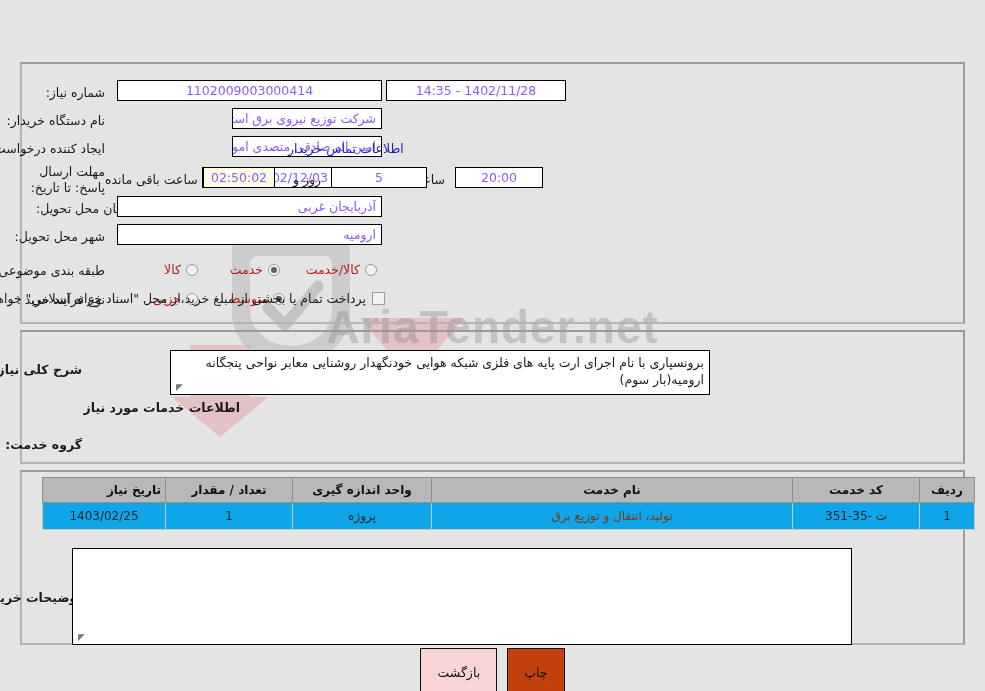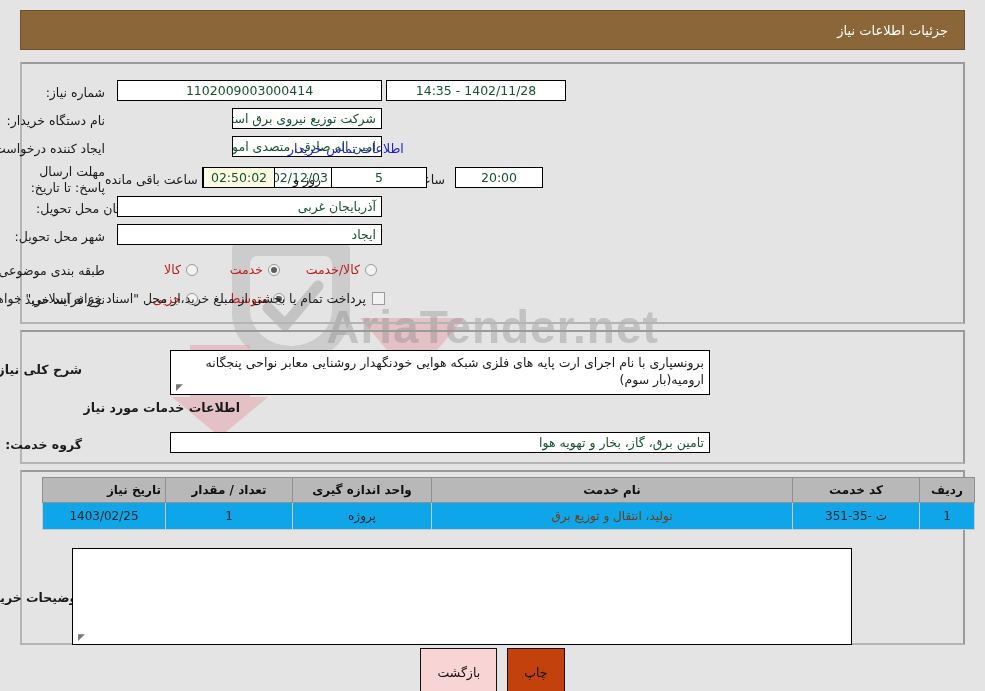--- a/index.html
+++ b/index.html
@@ -134,21 +134,21 @@
   }
   .lbl.bold { font-weight: bold; }
   .lbl.wrap { white-space: normal; line-height: 16px; }
 
   .fld {
     position: absolute;
     border: 1px solid #000000;
     background: #ffffff;
     box-sizing: border-box;
     font-size: 12.5px;
-    color: #14532d;
+    color: #8b5cf6;
     display: flex;
     align-items: center;
     padding: 0 5px;
     height: 21px;
     line-height: 19px;
     overflow: hidden;
     white-space: nowrap;
     z-index: 12;
   }
   .fld.center { justify-content: center; }
@@ -301,23 +301,20 @@
   <div class="watermark">
     <div class="wm-shield"></div>
     <svg class="wm-check" viewBox="0 0 70 70">
       <path d="M10 36 L27 53 L60 14" stroke="rgba(150,150,150,0.42)" stroke-width="11" fill="none" stroke-linecap="round" stroke-linejoin="round"></path>
     </svg>
     <div class="wm-v"></div>
     <div class="wm-arrow"></div>
     <div class="wm-text">AriaTender.net</div>
   </div>
 
-  <div class="titlebar">
-    <span>جزئیات اطلاعات نیاز</span>
-  </div>
 
   <div id="panel-top" class="panel"></div>
   <div id="panel-mid" class="panel"></div>
   <div id="panel-bottom" class="panel"></div>
 
   <div class="lbl" style="right:880px; top:85px;">شماره نیاز:</div>
   <div class="fld center" style="right:603px; top:80px; width:265px;">1102009003000414</div>
 
   <div class="lbl" style="right:440px; top:85px;">تاریخ و ساعت اعلان عمومی:</div>
   <div class="fld center" style="right:698px; top:80px; width:180px; right:auto; left:386px;">1402/11/28 - 14:35</div>
@@ -338,21 +335,21 @@
   <div class="fld center" style="left:331px; top:167px; width:96px;">5</div>
   <div class="lbl" style="left:293px; top:172px;">روز و</div>
 
   <div class="fld center cream" style="left:203px; top:167px; width:72px;">02:50:02</div>
   <div class="lbl" style="left:105px; top:172px;">ساعت باقی مانده</div>
 
   <div class="lbl" style="right:851px; top:201px;">استان محل تحویل:</div>
   <div class="fld right" style="right:603px; top:196px; width:265px;">آذربایجان غربی</div>
 
   <div class="lbl" style="right:880px; top:229px;">شهر محل تحویل:</div>
-  <div class="fld right" style="right:603px; top:224px; width:265px;">ایجاد</div>
+  <div class="fld right" style="right:603px; top:224px; width:265px;">ارومیه</div>
 
   <div class="lbl" style="right:880px; top:263px;">طبقه بندی موضوعی:</div>
 
   <div class="radio-wrap" style="right:787px; top:262px;">
     <span class="radio"></span>
     <span>کالا</span>
   </div>
   <div class="radio-wrap" style="right:705px; top:262px;">
     <span class="radio on"></span>
     <span>خدمت</span>
@@ -380,21 +377,20 @@
 
   <div class="lbl bold" style="right:903px; top:362px;">شرح کلی نیاز:</div>
   <div class="ta" style="right:275px; top:350px; left:170px; height:45px;">
     <span>برونسپاری با نام اجرای ارت پایه های فلزی شبکه هوایی خودنگهدار روشنایی معابر نواحی پنجگانه ارومیه(بار سوم)</span>
     <span class="grip">◤</span>
   </div>
 
   <div class="lbl bold" style="right:745px; top:400px;">اطلاعات خدمات مورد نیاز</div>
 
   <div class="lbl bold" style="right:903px; top:437px;">گروه خدمت:</div>
-  <div class="fld right" style="right:275px; top:432px; left:170px;">تامین برق، گاز، بخار و تهویه هوا</div>
 
   <table class="tbl">
     <thead>
       <tr>
         <th style="width:46px;">ردیف</th>
         <th style="width:118px;">کد خدمت</th>
         <th style="width:352px;">نام خدمت</th>
         <th style="width:130px;">واحد اندازه گیری</th>
         <th style="width:118px;">تعداد / مقدار</th>
         <th style="width:114px;text-align:right;">تاریخ نیاز</th>

